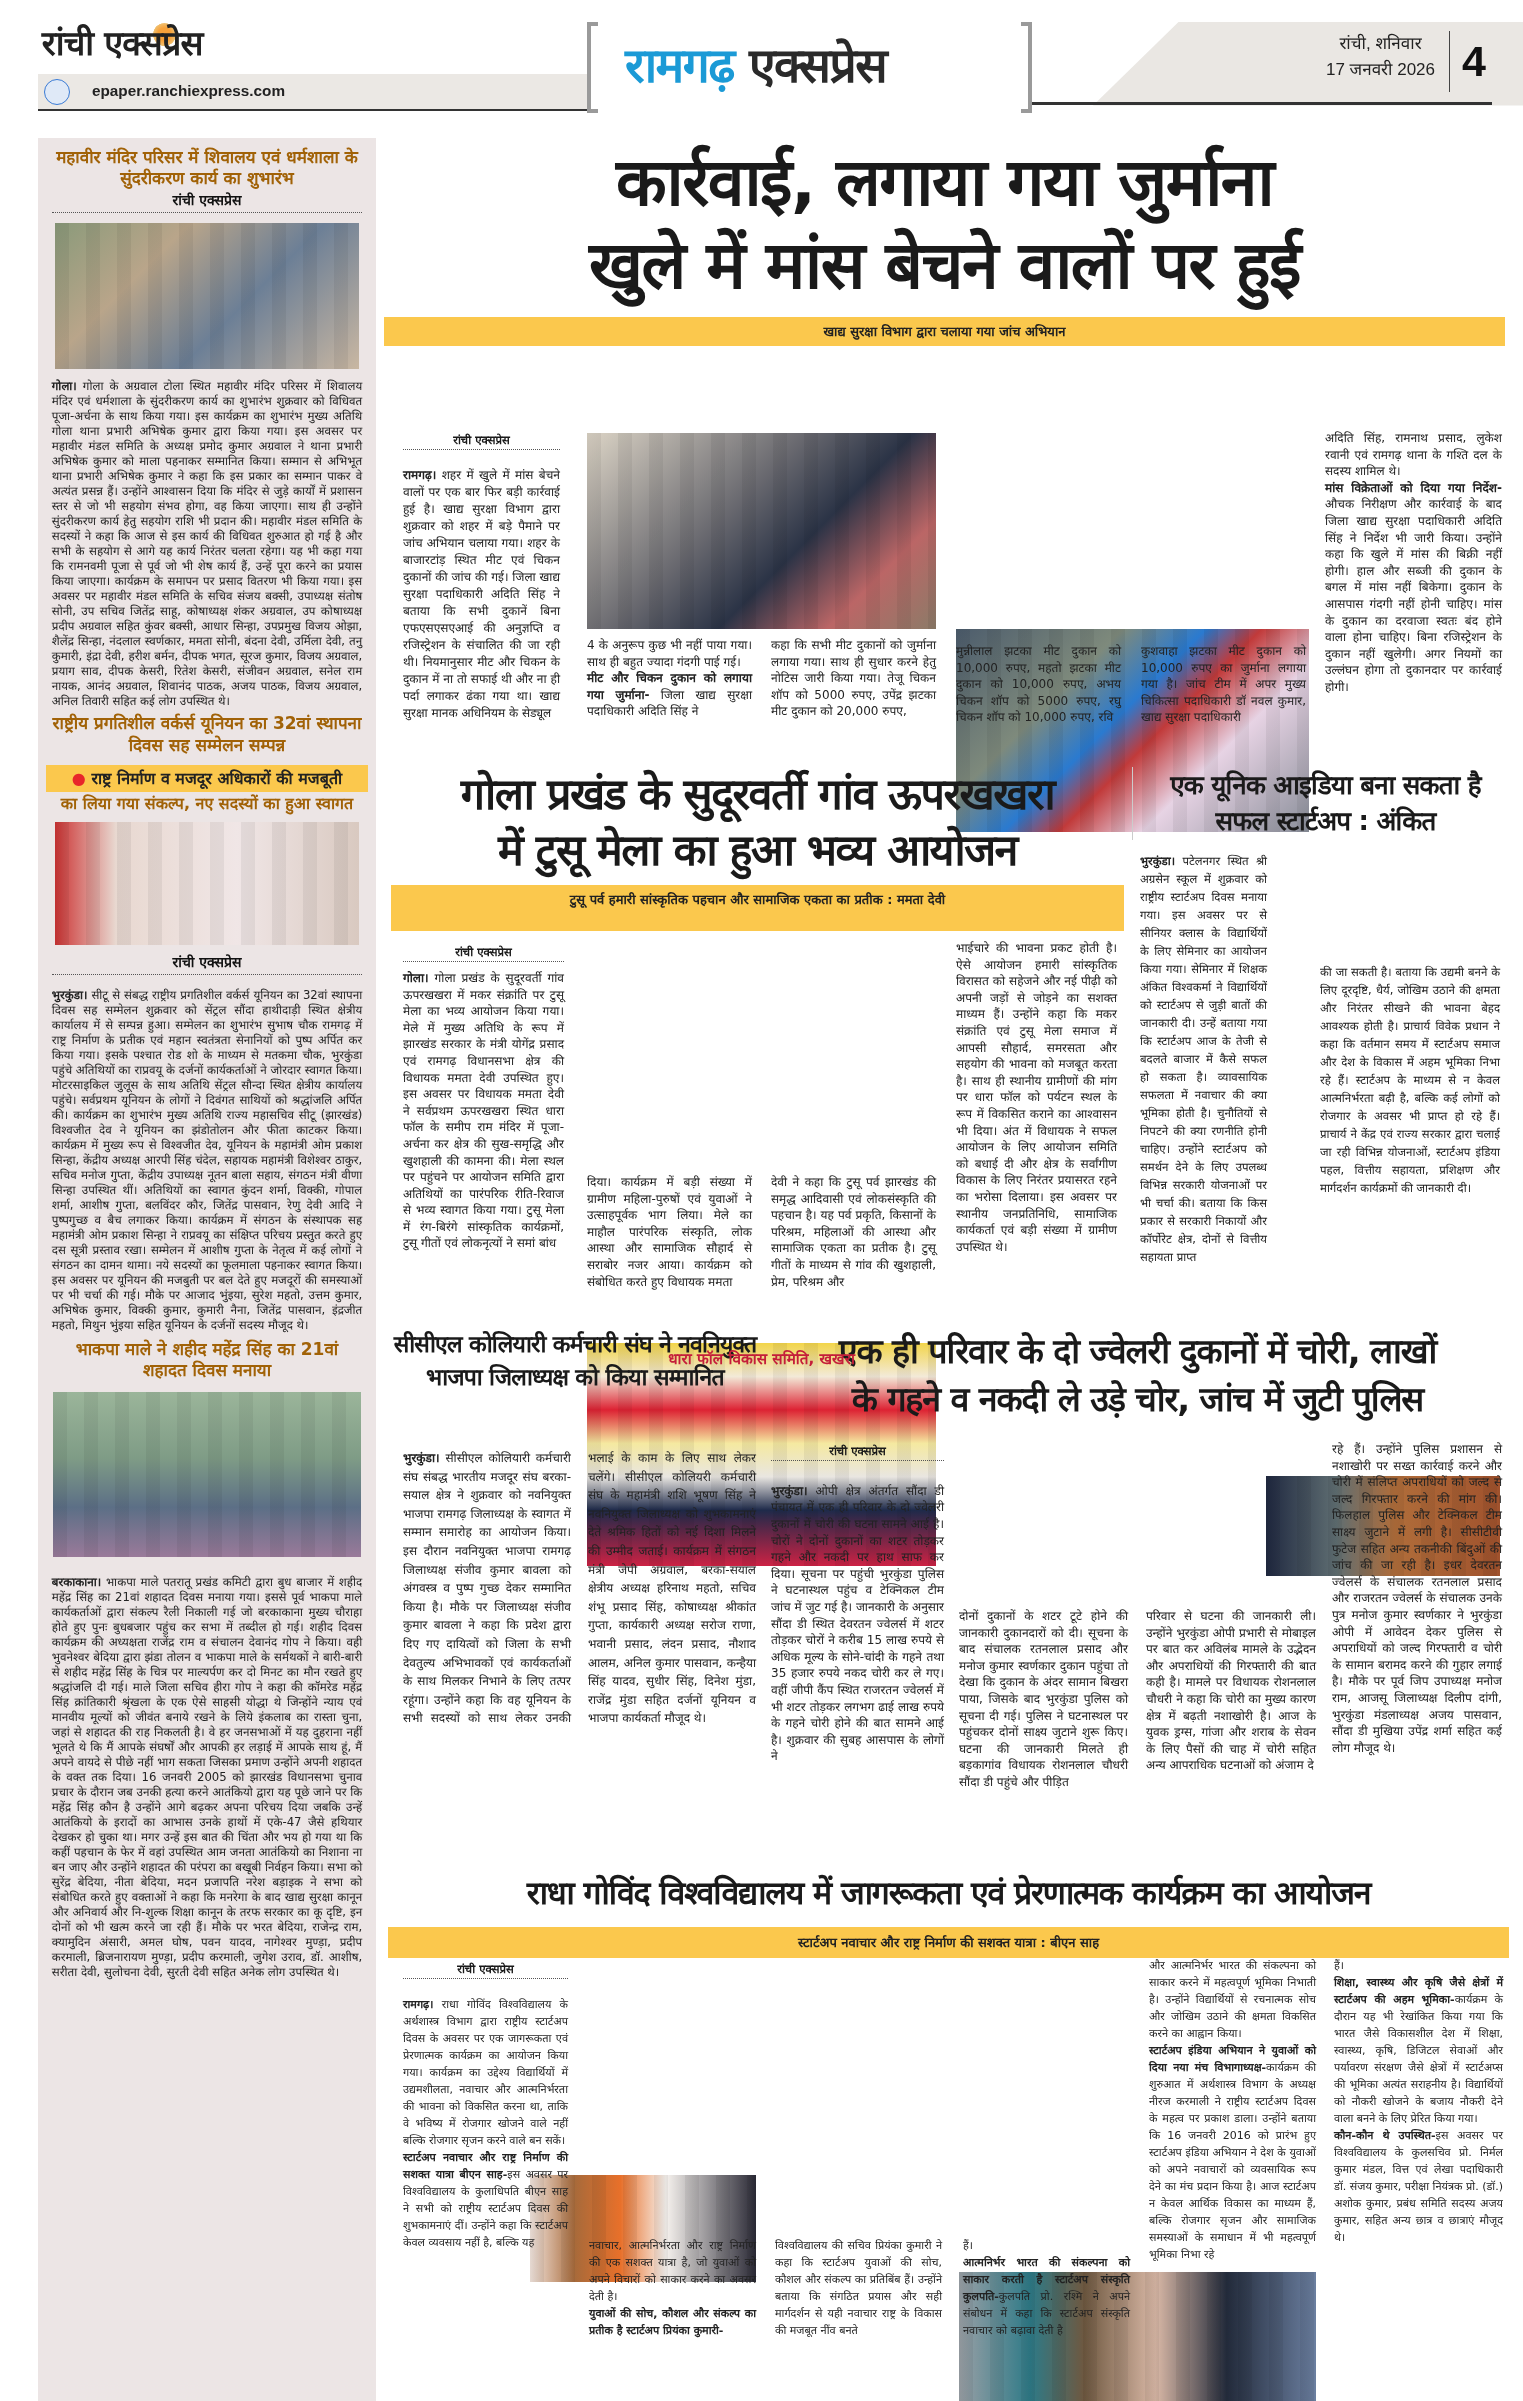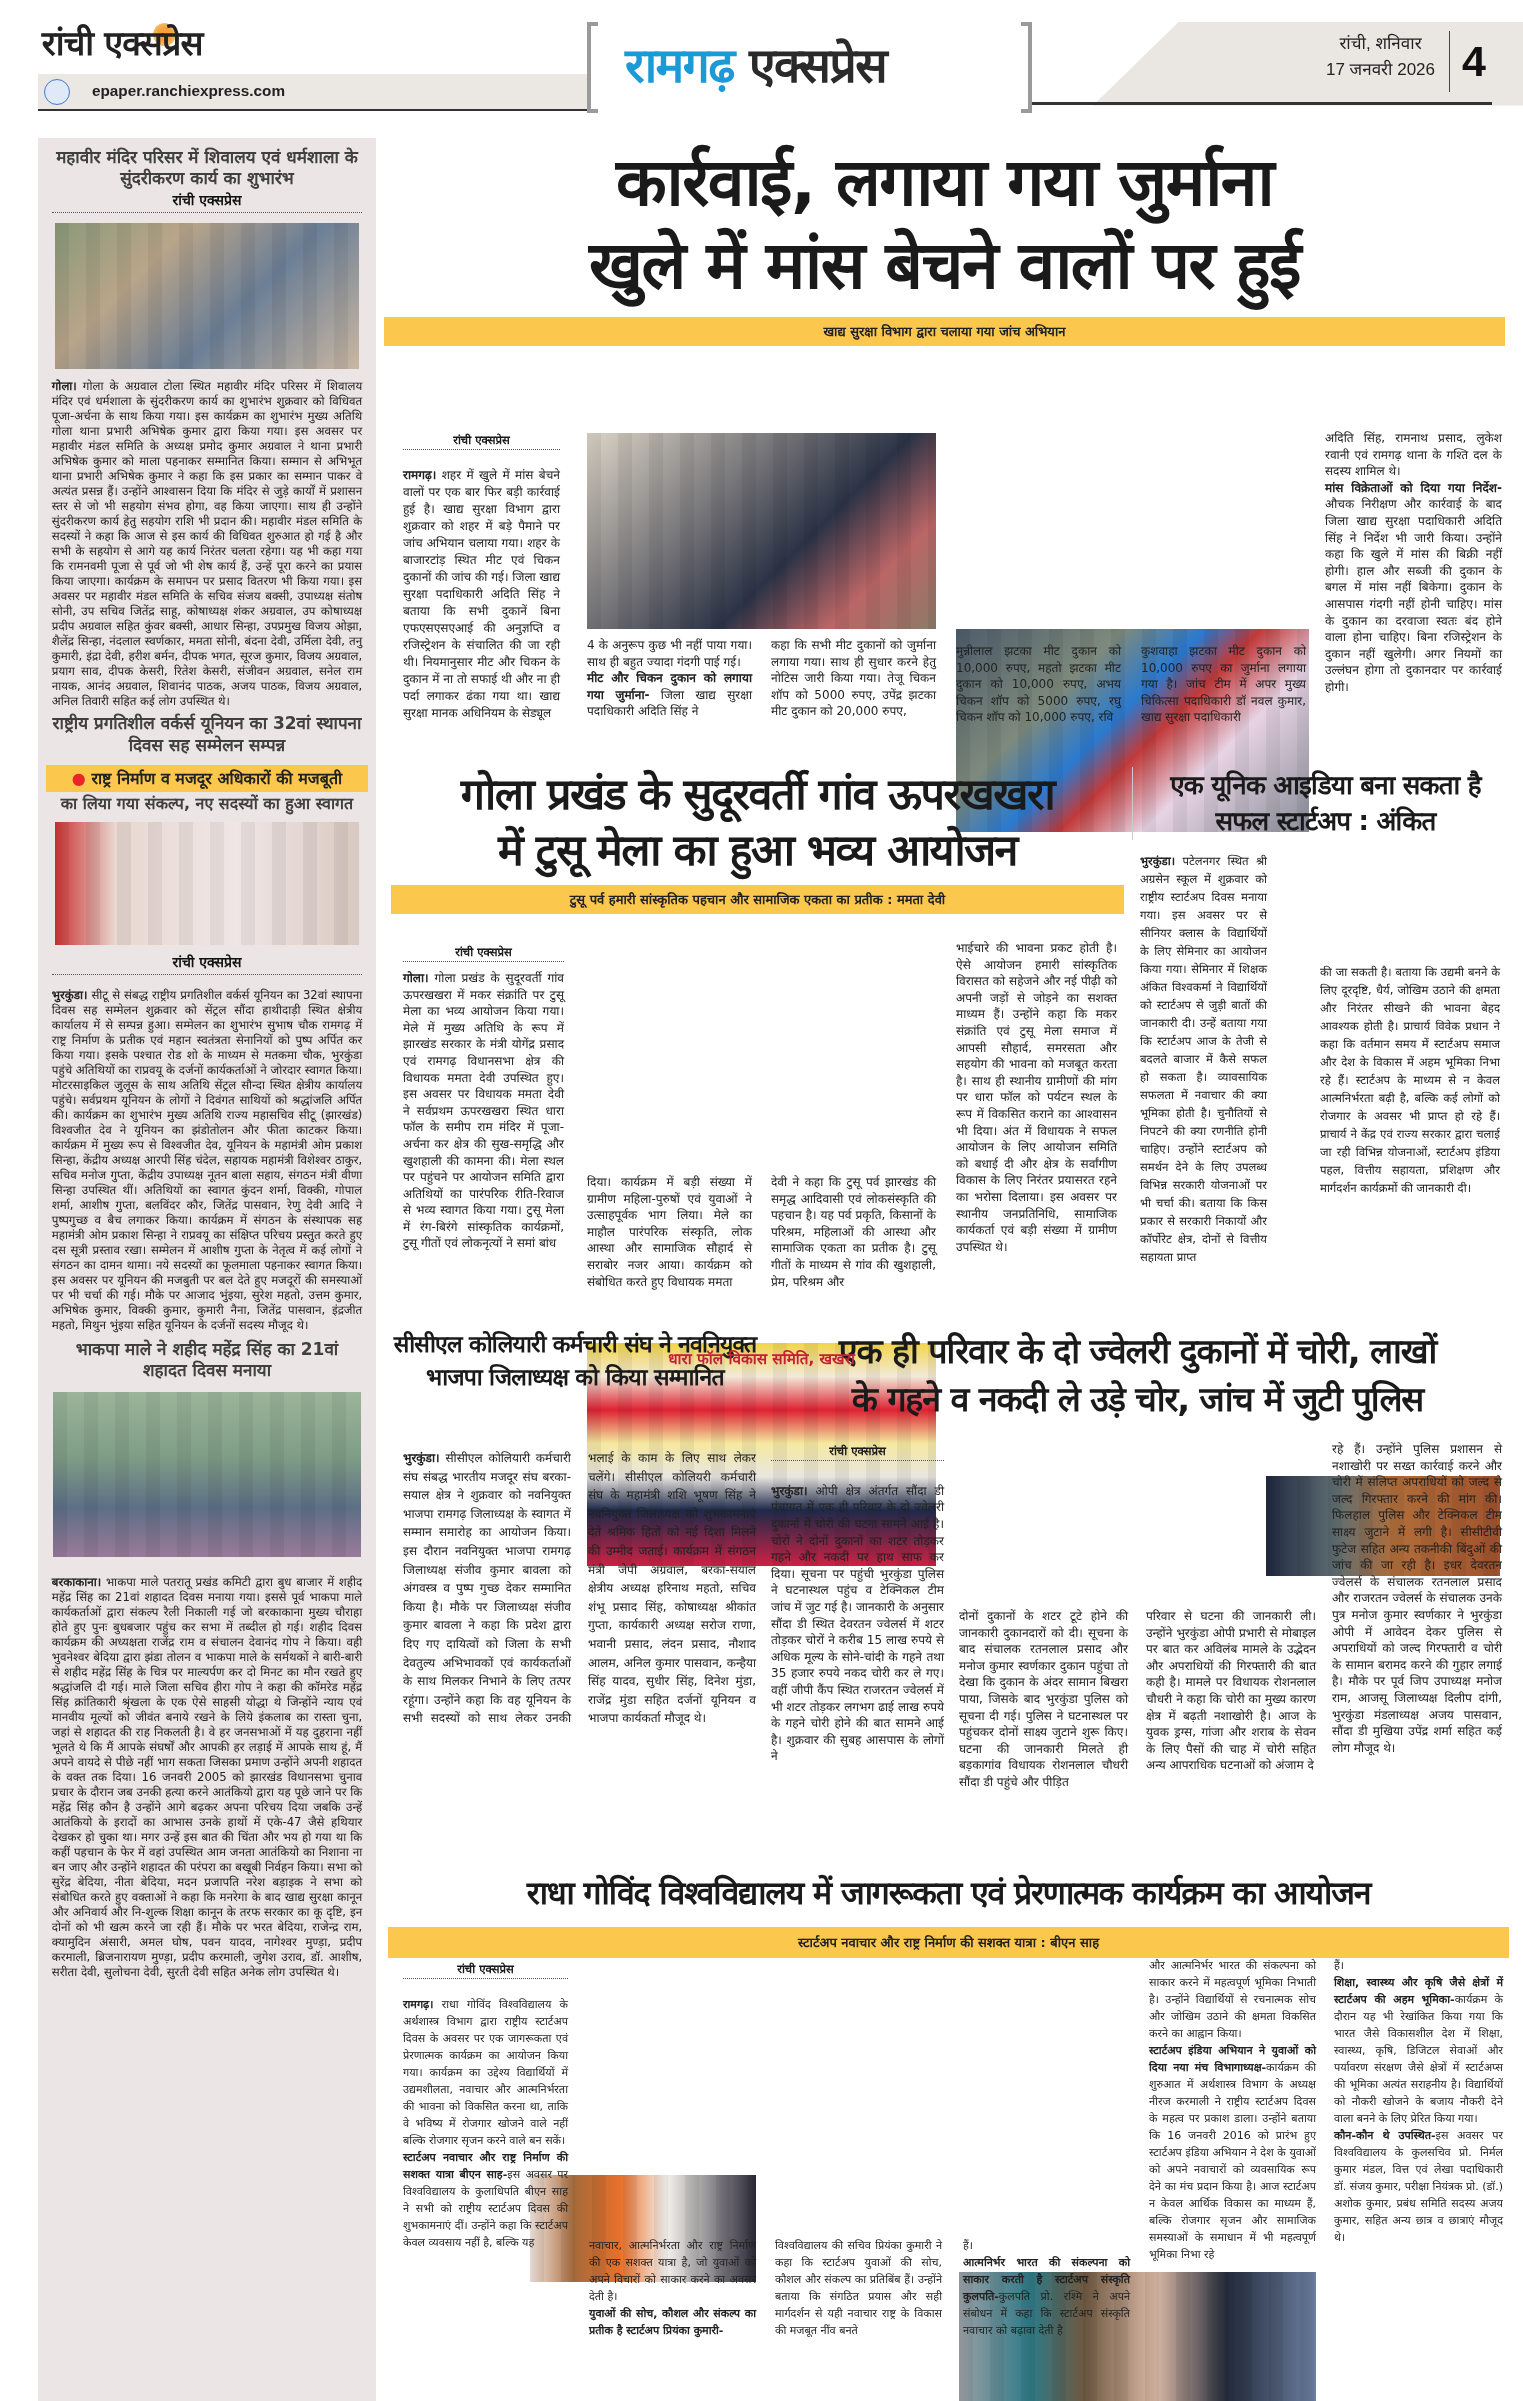--- a/index.html
+++ b/index.html
@@ -19,21 +19,21 @@
 .title-blue{color:#1b9ad6}
 .title-main{position:absolute;left:38px;top:9.2px;font-family:"DejaVu Sans",sans-serif;font-weight:bold;font-size:48px;letter-spacing:-1.5px;color:#2a2a2a;white-space:nowrap}
 .mast-right{left:1032px;top:21.5px;width:491px;height:91px}
 .mr-bg{position:absolute;left:61px;top:0;width:430px;height:84px;background:#eae7e3;clip-path:polygon(20% 0,100% 0,100% 100%,0 100%)}
 .mr-line{position:absolute;left:0;top:80px;width:460px;height:3.1px;background:#333}
 .mr-date{position:absolute;right:88px;top:9.2px;text-align:center;font-family:Liberation Sans, sans-serif;font-size:17px;line-height:26px;color:#222}
 .mr-sep{position:absolute;right:73px;top:9.2px;width:1.5px;height:61px;background:#444}
 .mr-page{position:absolute;right:37px;top:15.3px;font-family:"Liberation Sans",sans-serif;font-weight:bold;font-size:43px;color:#111}
 
 .leftcol{left:38px;top:138px;width:338px;height:2264px;background:#ece5e5}
-.lhead{font-family:"DejaVu Sans",sans-serif;font-weight:bold;text-align:center;color:#404040;line-height:1.25}
+.lhead{font-family:"DejaVu Sans",sans-serif;font-weight:bold;text-align:center;color:#a16207;line-height:1.25}
 .byline{font-weight:bold;font-size:14px;text-align:center;color:#111}
 .dots{border-bottom:1.5px dotted #555;margin:3.1px 7.7px}
 .ltext{font-size:11.7px;line-height:15px;text-align:justify;color:#222;padding:0 7.7px}
 .ltext b{font-weight:bold}
 .photo{background:linear-gradient(135deg,#8a9a7a 0%,#b9a58a 30%,#6c7f96 60%,#c9b7a2 100%);position:relative;overflow:hidden}
 .photo::after{content:"";position:absolute;inset:0;background:repeating-linear-gradient(90deg,rgba(0,0,0,.06) 0 14px,transparent 14px 31px)}
 .yellow-band{background:#fbc84d;text-align:center;font-weight:bold;color:#222}
 
 .big-h{font-family:"DejaVu Sans",sans-serif;font-weight:bold;color:#1a1a1a;text-align:center;letter-spacing:-1.5px;line-height:1.25}
 .col-text{font-size:12px;line-height:16.6px;text-align:justify;color:#222}
@@ -120,21 +120,21 @@
 <div class="abs" style="left:1141px;top:643px;width:165px">
   <p class="col-text">कुशवाहा झटका मीट दुकान को 10,000 रुपए का जुर्माना लगाया गया है। जांच टीम में अपर मुख्य चिकित्सा पदाधिकारी डॉ नवल कुमार, खाद्य सुरक्षा पदाधिकारी</p>
 </div>
 <div class="abs" style="left:1325px;top:430px;width:177px">
   <p class="col-text"><span>अदिति सिंह, रामनाथ प्रसाद, लुकेश रवानी एवं रामगढ़ थाना के गश्ति दल के सदस्य शामिल थे।</span><br><b>मांस विक्रेताओं को दिया गया निर्देश-</b><span>औचक निरीक्षण और कार्रवाई के बाद जिला खाद्य सुरक्षा पदाधिकारी अदिति सिंह ने निर्देश भी जारी किया। उन्होंने कहा कि खुले में मांस की बिक्री नहीं होगी। हाल और सब्जी की दुकान के बगल में मांस नहीं बिकेगा। दुकान के आसपास गंदगी नहीं होनी चाहिए। मांस के दुकान का दरवाजा स्वतः बंद होने वाला होना चाहिए। बिना रजिस्ट्रेशन के दुकान नहीं खुलेगी। अगर नियमों का उल्लंघन होगा तो दुकानदार पर कार्रवाई होगी।</span></p>
 </div>
 
 <div class="abs" style="left:391px;top:767px;width:733px">
   <div class="big-h" style="font-size:43px;line-height:1.3">गोला प्रखंड के सुदूरवर्ती गांव ऊपरखखरा</div>
   <div class="big-h" style="font-size:43px;line-height:1.3">में टुसू मेला का हुआ भव्य आयोजन</div>
-  <div class="yellow-band" style="margin-top:6.1px;height:29px;line-height:29px;font-size:13px">टुसू पर्व हमारी सांस्कृतिक पहचान और सामाजिक एकता का प्रतीक : ममता देवी</div>
+  <div class="yellow-band" style="margin-top:6.1px;height:46px;line-height:29px;font-size:13px">टुसू पर्व हमारी सांस्कृतिक पहचान और सामाजिक एकता का प्रतीक : ममता देवी</div>
 </div>
 <div class="abs" style="left:403px;top:944px;width:161px">
   <div class="small-byline">रांची एक्सप्रेस</div>
   <p class="col-text" style="margin-top:7.7px"><b>गोला।</b> <span>गोला प्रखंड के सुदूरवर्ती गांव ऊपरखखरा में मकर संक्रांति पर टुसू मेला का भव्य आयोजन किया गया। मेले में मुख्य अतिथि के रूप में झारखंड सरकार के मंत्री योगेंद्र प्रसाद एवं रामगढ़ विधानसभा क्षेत्र की विधायक ममता देवी उपस्थित हुए। इस अवसर पर विधायक ममता देवी ने सर्वप्रथम ऊपरखखरा स्थित धारा फॉल के समीप राम मंदिर में पूजा-अर्चना कर क्षेत्र की सुख-समृद्धि और खुशहाली की कामना की। मेला स्थल पर पहुंचने पर आयोजन समिति द्वारा अतिथियों का पारंपरिक रीति-रिवाज से भव्य स्वागत किया गया। टुसू मेला में रंग-बिरंगे सांस्कृतिक कार्यक्रमों, टुसू गीतों एवं लोकनृत्यों ने समां बांध</span></p>
 </div>
 <div class="photo abs" style="left:587px;top:944px;width:349px;height:223px;background:linear-gradient(180deg,#f2d54a 0%,#f3ead8 15%,#d23 30%,#f5e9a0 45%,#e9e6e1 60%,#1e2a4a 75%,#c24 100%)">
   <div style="position:absolute;top:4.6px;left:0;right:0;text-align:center;color:#c41e3a;font-weight:bold;font-size:15.3px;z-index:1">धारा फॉल विकास समिति, खखरा</div>
 </div>
 <div class="abs" style="left:587px;top:1174px;width:165px">
   <p class="col-text">दिया। कार्यक्रम में बड़ी संख्या में ग्रामीण महिला-पुरुषों एवं युवाओं ने उत्साहपूर्वक भाग लिया। मेले का माहौल पारंपरिक संस्कृति, लोक आस्था और सामाजिक सौहार्द से सराबोर नजर आया। कार्यक्रम को संबोधित करते हुए विधायक ममता</p>

